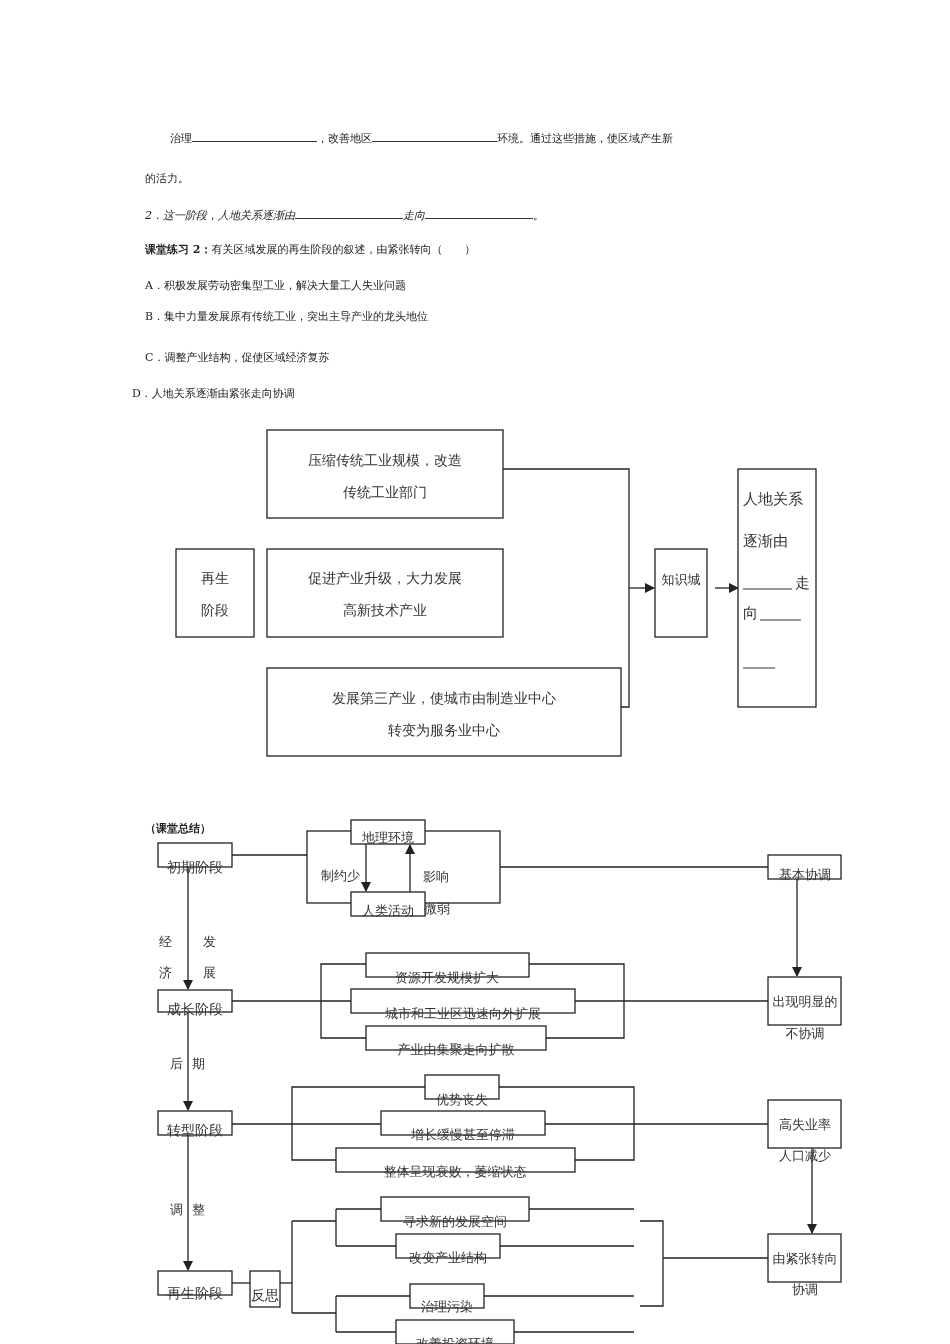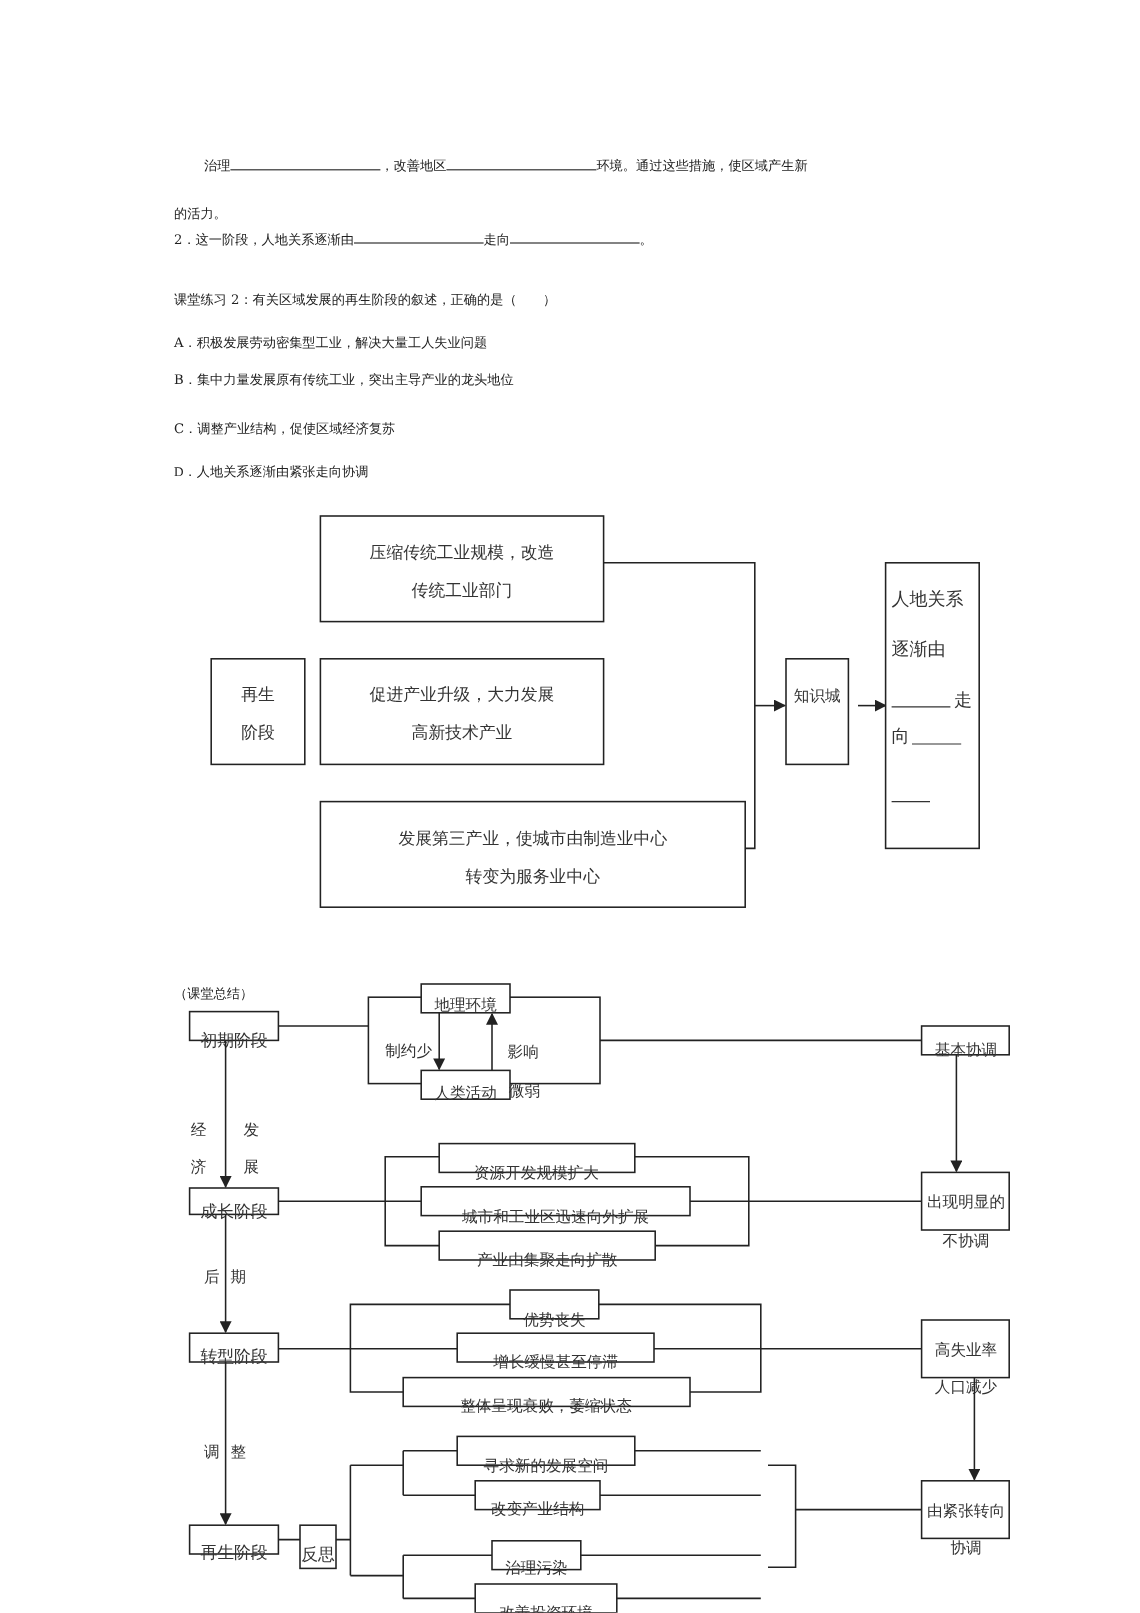--- a/index.html
+++ b/index.html
@@ -1,42 +1,42 @@
 <!DOCTYPE html>
 <html><head>
 <meta charset="utf-8">
 <style>
   html, body { margin:0; padding:0; background:#ffffff; }
   body { width:950px; height:1344px; position:relative; overflow:hidden;
          font-family:"DejaVu Serif", "Liberation Serif", serif; color:#222; }
   .p { position:absolute; font-size:11px; white-space:nowrap; line-height:20px; }
-  .b { font-weight:normal; }
+  .b { font-weight:bold; }
   .blank { display:inline-block; border-bottom:1px solid #333; height:14px; vertical-align:baseline; }
   svg { position:absolute; left:0; top:0; }
   svg text { font-family:"DejaVu Serif", "Liberation Serif", serif; fill:#333; }
   .box { fill:#fff; stroke:#222; stroke-width:1.3; }
   .ln { stroke:#222; stroke-width:1.3; fill:none; }
 </style>
 </head>
 <body>
 
 <div class="p" style="left:170px;top:127px;">
   <span>治理</span><span class="blank" style="width:125px"></span><span>，改善地区</span><span class="blank" style="width:125px"></span><span>环境。通过这些措施，使区域产生新</span>
 </div>
 <div class="p" style="left:145px;top:169px;text-align:center;">的活力。</div>
-<div class="p" style="left:145px;top:188px;">
+<div class="p" style="left:145px;top:204px;font-style:italic;">
   <span>2．这一阶段，人地关系逐渐由</span><span class="blank" style="width:108px"></span><span>走向</span><span class="blank" style="width:108px"></span><span>。</span>
 </div>
 <div class="p" style="left:145px;top:240px;">
-  <span class="b">课堂练习 2：</span><span>有关区域发展的再生阶段的叙述，正确的是（　　）</span>
+  <span class="b">课堂练习 2：</span><span>有关区域发展的再生阶段的叙述，由紧张转向（　　）</span>
 </div>
 <div class="p" style="left:145px;top:276px;">A．积极发展劳动密集型工业，解决大量工人失业问题</div>
 <div class="p" style="left:145px;top:307px;">B．集中力量发展原有传统工业，突出主导产业的龙头地位</div>
 <div class="p" style="left:145px;top:348px;">C．调整产业结构，促使区域经济复苏</div>
-<div class="p" style="left:145px;top:384px;font-family:Liberation Serif, serif;">D．人地关系逐渐由紧张走向协调</div>
+<div class="p" style="left:132px;top:384px;">D．人地关系逐渐由紧张走向协调</div>
 <div class="p b" style="left:145px;top:788px;margin-top:31px;">（课堂总结）</div>
 
 <svg width="950" height="1344">
   <defs>
     <marker id="arr" markerWidth="10" markerHeight="10" refX="9" refY="5" orient="auto" markerUnits="userSpaceOnUse">
       <path d="M0,0 L10,5 L0,10 Z" fill="#222"></path>
     </marker>
   </defs>
 
   <g>

